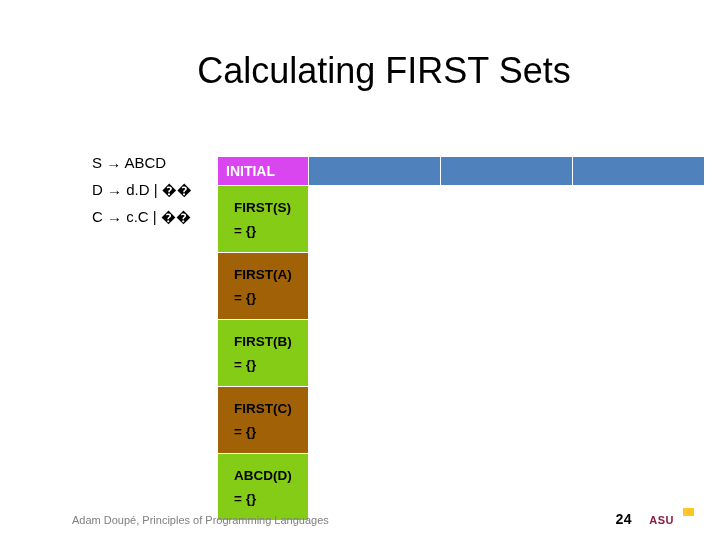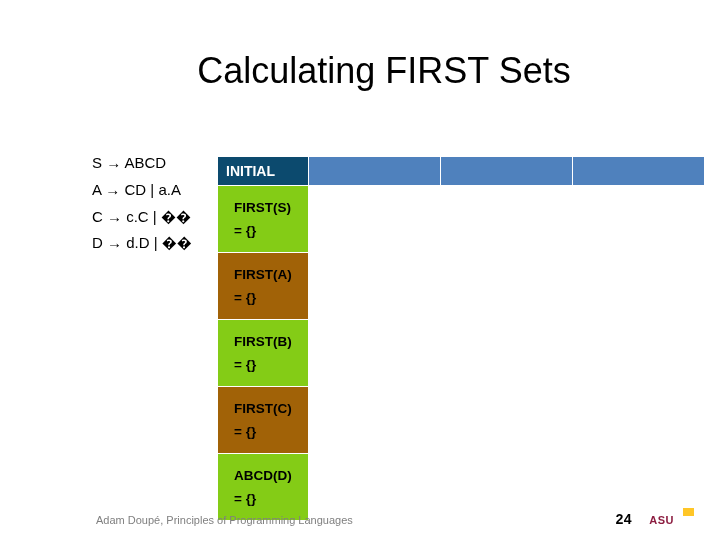--- a/index.html
+++ b/index.html
@@ -3,45 +3,44 @@
 <meta charset="utf-8">
 <style>
   * { margin:8px; padding:0; box-sizing:border-box; }
   body { width:720px; height:540px; background:#fff; font-family:Arial,Helvetica,sans-serif; position:relative; overflow:hidden; }
   .slide { width:720px; height:540px; position:relative; }
   .title { font-size:36px; text-align:center; padding-top:26px; color:#000; font-weight:400; }
   .grammar { position:absolute; left:52px; top:114px; font-size:15px; line-height:1.25; color:#000; }
   .grammar div { white-space:pre; }
   .table-wrap { position:absolute; left:177px; top:116px; }
   table { border-collapse:collapse; }
-  th { background:#0c4a6e; color:#fff; font-size:14px; font-weight:bold; text-align:left; padding:6px 8px; border:1px solid #fff; }
+  th { background:#d946ef; color:#fff; font-size:14px; font-weight:bold; text-align:left; padding:6px 8px; border:1px solid #fff; }
   th.col0 { width:82px; }
   th.blank { width:132px; background:#4f81bd; }
   td { font-size:13.5px; color:#000; padding:6px 8px; border:1px solid #fff; vertical-align:top; width:82px; }
   tr.r0 td { background:#84cc16; }
   tr.r1 td { background:#a16207; }
   td .lbl { font-weight:bold; display:block; }
   td .val { font-weight:bold; display:block; }
-  .footer { position:absolute; left:64px; bottom:30px; font-size:11px; color:#7f7f7f;text-align:right; }
+  .footer { position:absolute; left:40px; bottom:30px; font-size:11px; color:#7f7f7f;text-align:right; }
   .pagenum { position:absolute; right:104px; bottom:28px; font-size:14px; font-weight:bold; color:#000;font-family:Liberation Mono, monospace; }
   .logo { position:absolute; right:34px; bottom:30px; font-size:11px; font-weight:bold; letter-spacing:0.5px; }
   .logo .asu { color:#8c1d40; }
   .logo .bar { display:inline-block; width:11px; height:8px; background:#ffc627; margin-left:1px; vertical-align:baseline; }
 </style>
 </head>
 <body>
 
 <div class="slide">
   <h1 class="title">Calculating FIRST Sets</h1>
 
   <div class="grammar">
     <div>S → ABCD</div>
-    <div>A → CD | a.A</div>
+    <div>D → d.D | ��</div>
     <div>C → c.C | ��</div>
-    <div>D → d.D | ��</div>
   </div>
 
   <div class="table-wrap">
     <table>
       <tbody>
           <tr>
         <th class="col0">INITIAL</th>
         <th class="blank"></th>
         <th class="blank"></th>
         <th class="blank"></th>

